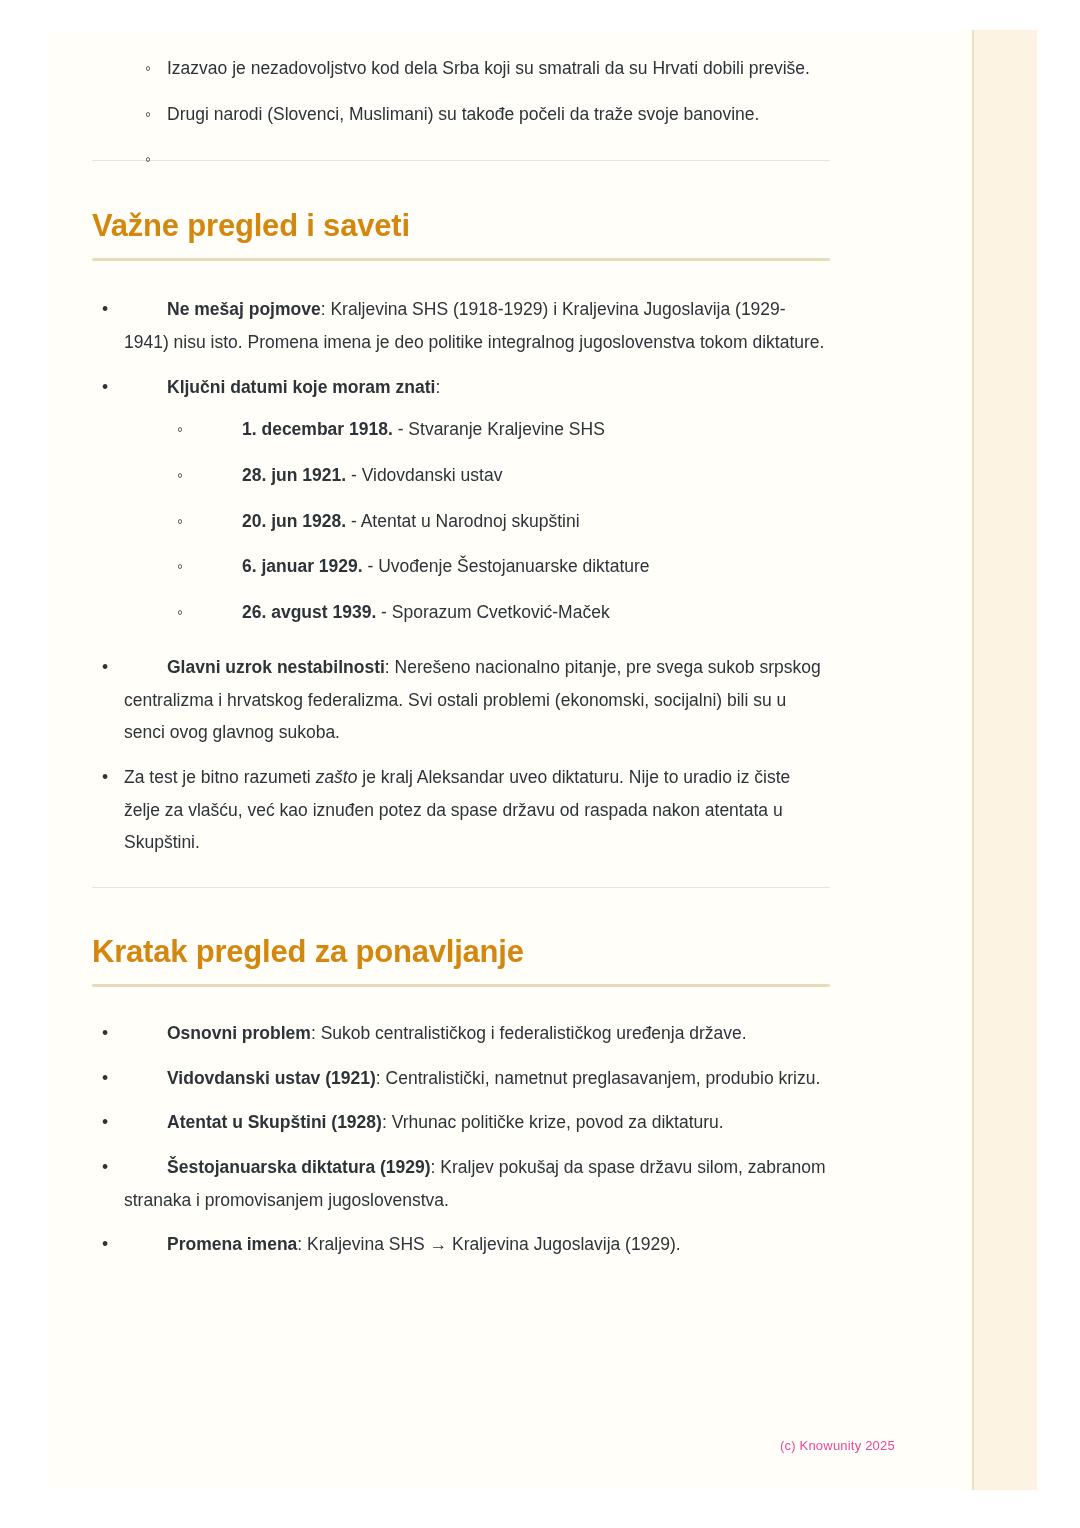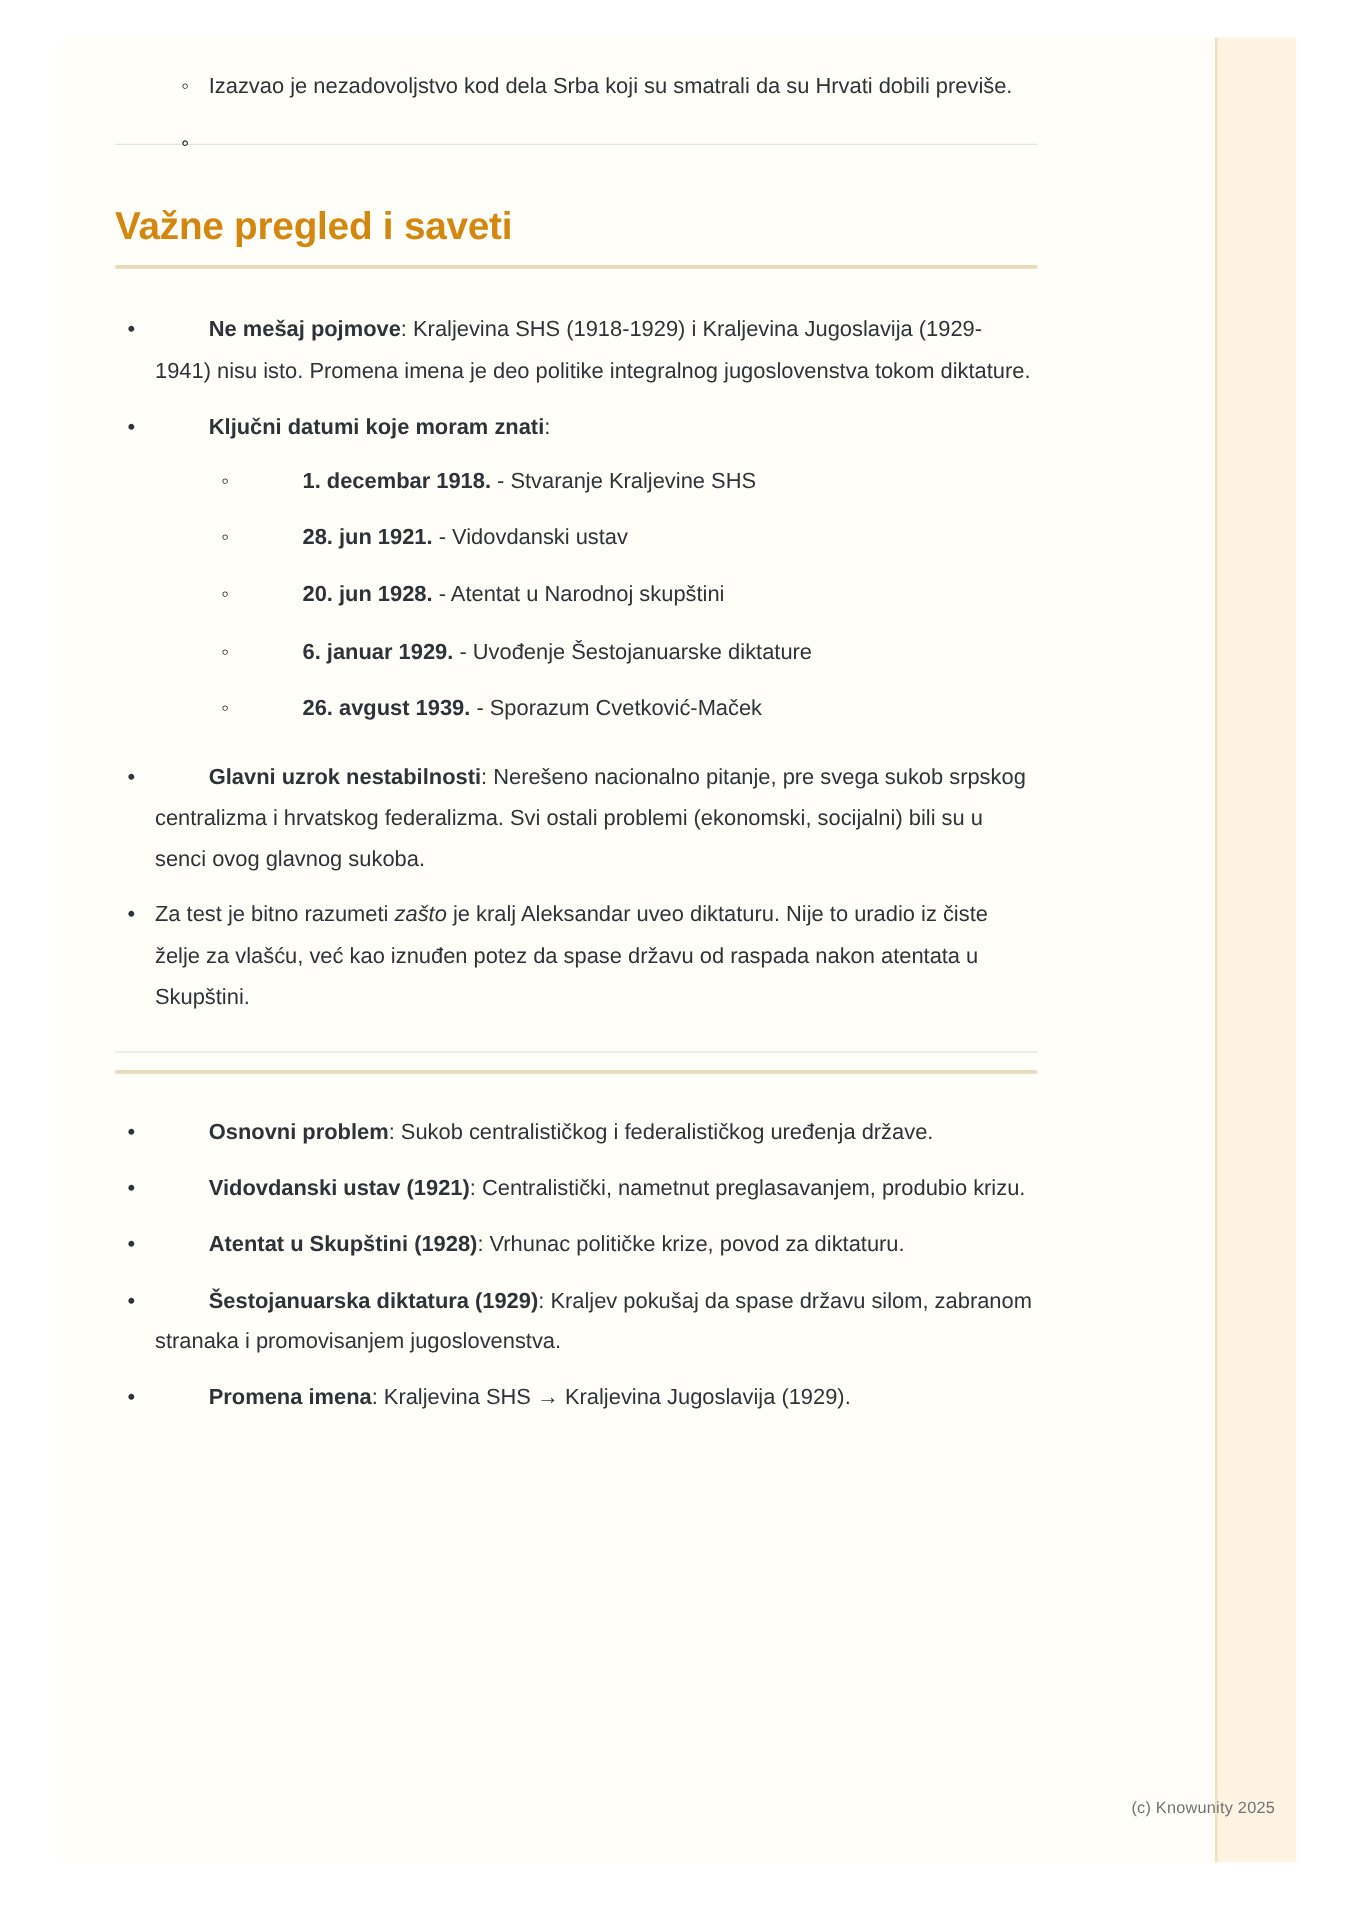--- a/index.html
+++ b/index.html
@@ -107,43 +107,44 @@
   }
   b { font-weight: bold; margin-left: 43px; }
   i { }
 
   
   #watermark {
     position: absolute;
     left: 780px;
     top: 1438px;
     width: 240px;
-    text-align: right;
+    text-align: left;
     font-size: 13px;
-    color: #737373;
+    color: #ec4899;
     letter-spacing: 0.2px;
   }
 </style>
 </head>
 <body>
 
 <div id="screen">
 
   <div id="sheet"></div>
   <div id="edge-strip"></div>
 
   <div id="content">
 
     <ul class="sublist" style="margin-left:43px;margin-top:22px;">
       <li class="bullet level2">
         <span class="marker">◦</span>
         <span>Izazvao je nezadovoljstvo kod dela Srba koji su smatrali da su Hrvati dobili previše.</span>
       </li>
       <li class="bullet level2">
         <span class="marker">◦</span>
+        <span>Drugi narodi (Slovenci, Muslimani) su takođe počeli da traže svoje banovine.</span>
       </li>
       <li class="bullet level2">
         <span class="marker">◦</span>
       </li>
     </ul>
 
     <div class="section-divider" style="margin-top:30px;"></div>
 
     <h2 class="section-heading" style="margin-top:47px;">Važne pregled i saveti</h2>
     <div class="heading-rule"></div>
@@ -189,20 +190,21 @@
       </li>
 
       <li class="bullet">
         <span class="marker">•</span>
         <span>Za test je bitno razumeti </span><i>zašto</i><span> je kralj Aleksandar uveo diktaturu. Nije to uradio iz čiste želje za vlašću, već kao iznuđen potez da spase državu od raspada nakon atentata u Skupštini.</span>
       </li>
     </ul>
 
     <div class="section-divider" style="margin-top:28px;"></div>
 
+    <h2 class="section-heading" style="margin-top:46px;">Kratak pregled za ponavljanje</h2>
     <div class="heading-rule"></div>
 
     <ul style="margin-top:30px;">
       <li class="bullet">
         <span class="marker">•</span>
         <b>Osnovni problem</b><span>: </span><span>Sukob centralističkog i federalističkog uređenja države.</span>
       </li>
       <li class="bullet">
         <span class="marker">•</span>
         <b>Vidovdanski ustav (1921)</b><span>: </span><span>Centralistički, nametnut preglasavanjem, produbio krizu.</span>

